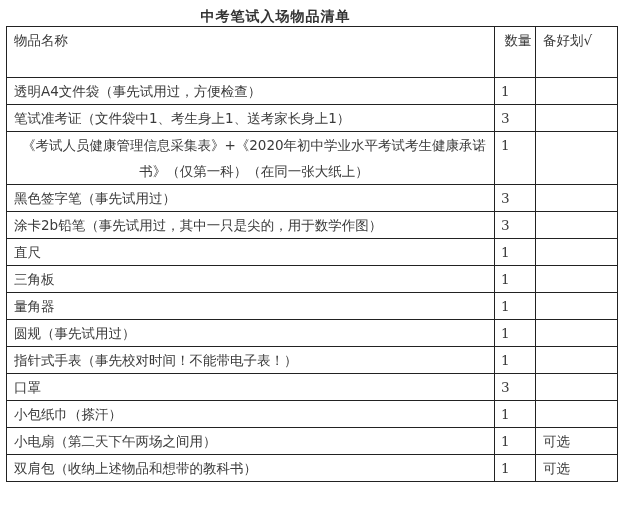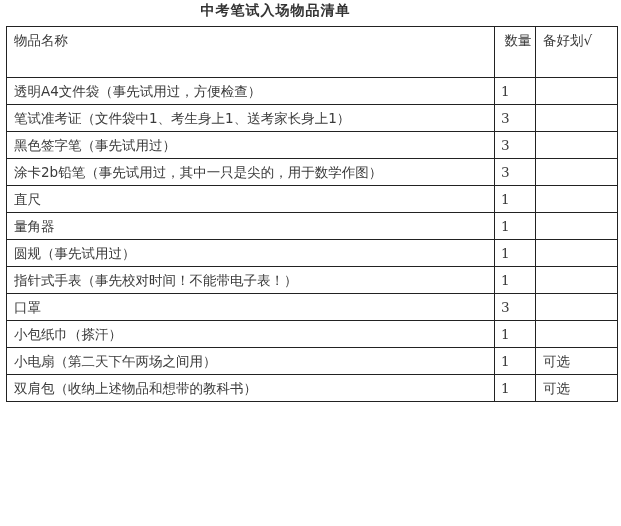--- a/index.html
+++ b/index.html
@@ -1,18 +1,18 @@
 <!DOCTYPE html>
 <html><head>
 <meta charset="utf-8">
 <style>
   html, body { margin: 0; padding: 0; background: #ffffff; }
   body { width: 621px; height: 526px; position: relative; overflow: hidden;
          font-family: "DejaVu Sans", "Liberation Sans", sans-serif; color: #333333; }
-  .title { position: absolute; top: 0; left: 0; width: 551px; text-align: center;
+  .title { position: absolute; top: 6px; left: 0; width: 551px; text-align: center;
            font-size: 14px; font-weight: bold; color: #333333; letter-spacing: 1px; line-height: 20px; }
   table { position: absolute; left: 6px; top: 26px; width: 611px; border-collapse: collapse;
           table-layout: fixed; }
   td { border: 1.5px solid #222222; font-size: 13.5px; line-height: 26px; padding: 0 0 0 7px;
        vertical-align: top; color: #3a3a3a; white-space: nowrap; overflow: hidden; }
   td.wrap { white-space: normal; text-align: center; }
   col.c1 { width: 488px; }
   col.c2 { width: 41px; }
   col.c3 { width: 82px; }
   tr { height: 26px; }
@@ -40,32 +40,42 @@
   <tr>
         <td>透明A4文件袋（事先试用过，方便检查）</td>
         <td class="qty">1</td>
         <td></td>
       </tr>
       <tr>
         <td>笔试准考证（文件袋中1、考生身上1、送考家长身上1）</td>
         <td class="qty">3</td>
         <td></td>
       </tr>
+      <tr class="tall">
+        <td class="wrap">《考试人员健康管理信息采集表》+《2020年初中学业水平考试考生健康承诺书》（仅第一科）（在同一张大纸上）</td>
+        <td class="qty">1</td>
+        <td></td>
+      </tr>
       <tr>
         <td>黑色签字笔（事先试用过）</td>
         <td class="qty">3</td>
         <td></td>
       </tr>
       <tr>
         <td>涂卡2b铅笔（事先试用过，其中一只是尖的，用于数学作图）</td>
         <td class="qty">3</td>
         <td></td>
       </tr>
       <tr>
         <td>直尺</td>
+        <td class="qty">1</td>
+        <td></td>
+      </tr>
+      <tr>
+        <td>三角板</td>
         <td class="qty">1</td>
         <td></td>
       </tr>
       <tr>
         <td>量角器</td>
         <td class="qty">1</td>
         <td></td>
       </tr>
       <tr>
         <td>圆规（事先试用过）</td>

